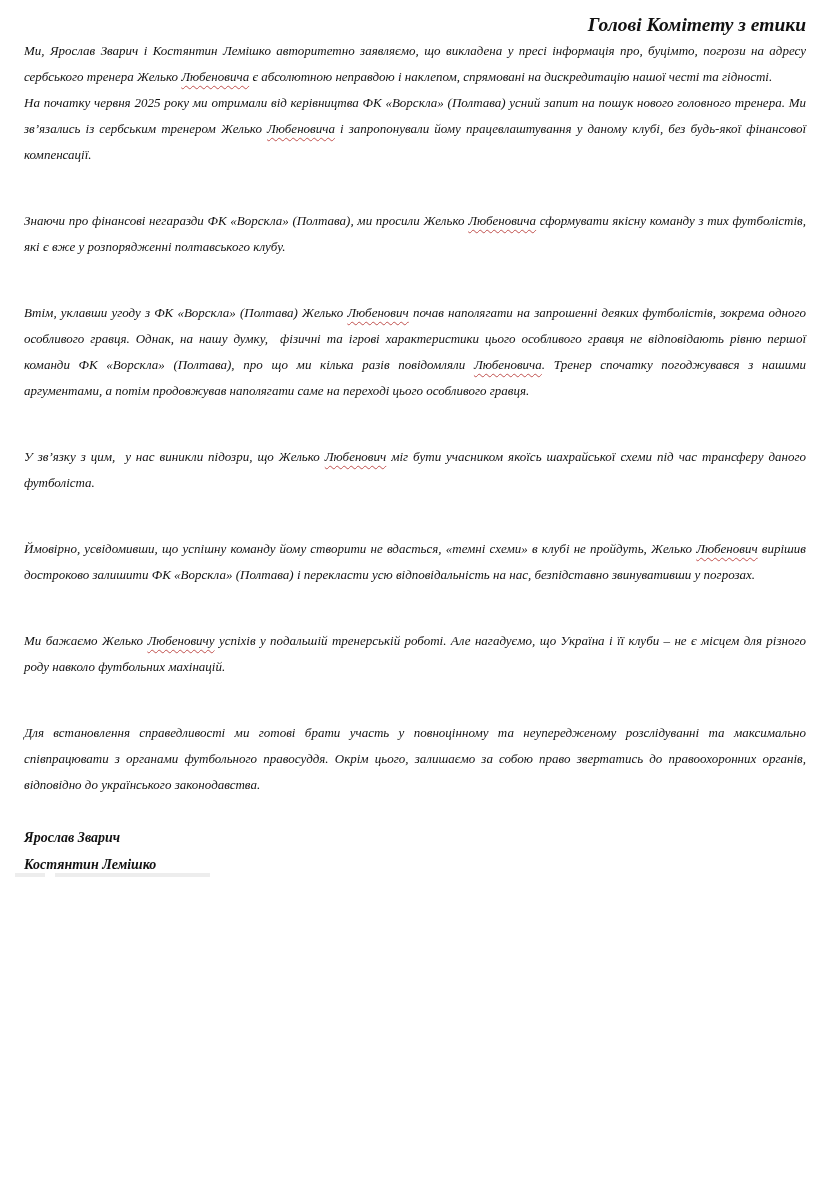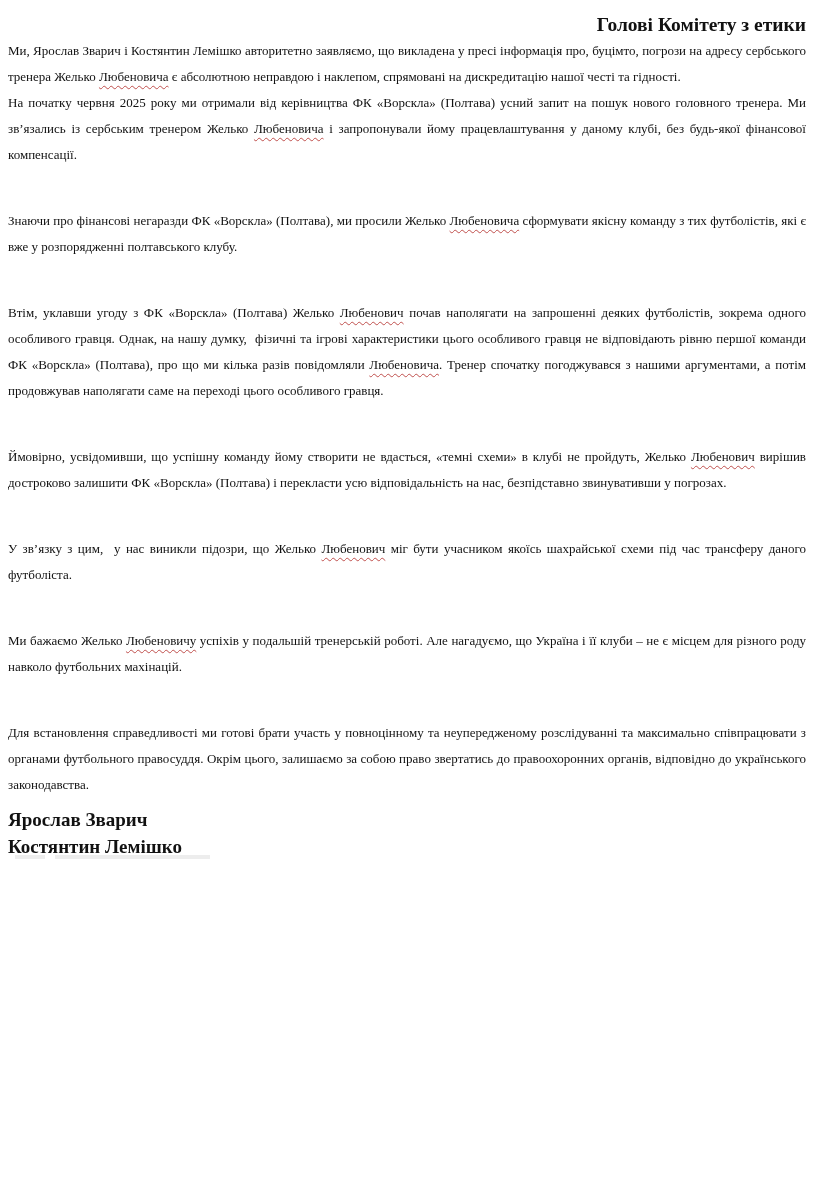--- a/index.html
+++ b/index.html
@@ -9,22 +9,23 @@
   }
   body {
     width: 815px;
     height: 1200px;
     overflow: hidden;
     position: relative;
     font-family: "Liberation Serif", "DejaVu Serif", serif;
     color: #111111;
   }
   .page {
-    padding: 12px 9px 0 8px;
+    padding: 12px 9px 0 24px;
     position: relative;
+    font-style: italic;
   }
   .address {
     text-align: right;
     font-weight: bold;
     font-size: 19.5px;
     line-height: 26px;
   }
   .title {
     font-weight: bold;
     font-size: 20px;
@@ -44,45 +45,45 @@
   }
   .para.gap { margin-top: 40px; }
   .misspell {
     text-decoration-line: underline;
     text-decoration-style: wavy;
     text-decoration-color: var(--squiggle, #c0504d);
     text-decoration-thickness: 1px;
     text-underline-offset: 4px;
   }
   .signatures {
-    margin-top: 8px;
+    margin-top: 26px;
     font-weight: bold;
-    font-size: 19px;
+    font-size: 14px;
     line-height: 27px;
   }
   
   .artifact { position: absolute; left: 0; bottom: 0; width: 815px; height: 7px; }
   .sliver { position: absolute; bottom: 1px; height: 4px; background: #ededed; }
   .sliver.s1 { left: 15px; width: 30px; }
   .sliver.s2 { left: 55px; width: 155px; }
 </style>
 </head>
 <body style="background: rgb(255, 255, 255); color: rgb(17, 17, 17);">
 
 <div class="page">
   <div class="address">
       <div>Голові Комітету з етики</div>
     </div>
   <div id="body-container">
       <p class="para"><span>Ми, Ярослав Зварич і Костянтин Лемішко авторитетно заявляємо, що викладена у пресі інформація про, буцімто, погрози на адресу сербського тренера Желько </span><span class="misspell">Любеновича</span><span> є абсолютною неправдою і наклепом, спрямовані на дискредитацію нашої честі та гідності.</span></p>
       <p class="para"><span>На початку червня 2025 року ми отримали від керівництва ФК «Ворскла» (Полтава) усний запит на пошук нового головного тренера. Ми зв’язались із сербським тренером Желько </span><span class="misspell">Любеновича</span><span> і запропонували йому працевлаштування у даному клубі, без будь-якої фінансової компенсації.</span></p>
       <p class="para gap"><span>Знаючи про фінансові негаразди ФК «Ворскла» (Полтава), ми просили Желько </span><span class="misspell">Любеновича</span><span> сформувати якісну команду з тих футболістів, які є вже у розпорядженні полтавського клубу.</span></p>
       <p class="para gap"><span>Втім, уклавши угоду з ФК «Ворскла» (Полтава) Желько </span><span class="misspell">Любенович</span><span> почав наполягати на запрошенні деяких футболістів, зокрема одного особливого гравця. Однак, на нашу думку,  фізичні та ігрові характеристики цього особливого гравця не відповідають рівню першої команди ФК «Ворскла» (Полтава), про що ми кілька разів повідомляли </span><span class="misspell">Любеновича</span><span>. Тренер спочатку погоджувався з нашими аргументами, а потім продовжував наполягати саме на переході цього особливого гравця.</span></p>
+      <p class="para gap"><span>У зв’язку з цим,  у нас виникли підозри, що Желько </span><span class="misspell">Любенович</span><span> міг бути учасником якоїсь шахрайської схеми під час трансферу даного футболіста.</span></p>
       <p class="para gap"><span>Ймовірно, усвідомивши, що успішну команду йому створити не вдасться, «темні схеми» в клубі не пройдуть, Желько </span><span class="misspell">Любенович</span><span> вирішив достроково залишити ФК «Ворскла» (Полтава) і перекласти усю відповідальність на нас, безпідставно звинувативши у погрозах.</span></p>
-      <p class="para gap"><span>У зв’язку з цим,  у нас виникли підозри, що Желько </span><span class="misspell">Любенович</span><span> міг бути учасником якоїсь шахрайської схеми під час трансферу даного футболіста.</span></p>
       <p class="para gap"><span>Ми бажаємо Желько </span><span class="misspell">Любеновичу</span><span> успіхів у подальшій тренерській роботі. Але нагадуємо, що Україна і її клуби – не є місцем для різного роду навколо футбольних махінацій.</span></p>
       <p class="para gap"><span>Для встановлення справедливості ми готові брати участь у повноцінному та неупередженому розслідуванні та максимально співпрацювати з органами футбольного правосуддя. Окрім цього, залишаємо за собою право звертатись до правоохоронних органів, відповідно до українського законодавства.</span></p>
     </div>
   <div class="signatures">
       <div>Ярослав Зварич</div>
       <div>Костянтин Лемішко</div>
     </div>
   <div class="artifact">
     <span class="sliver s1"></span>
     <span class="sliver s2"></span>

